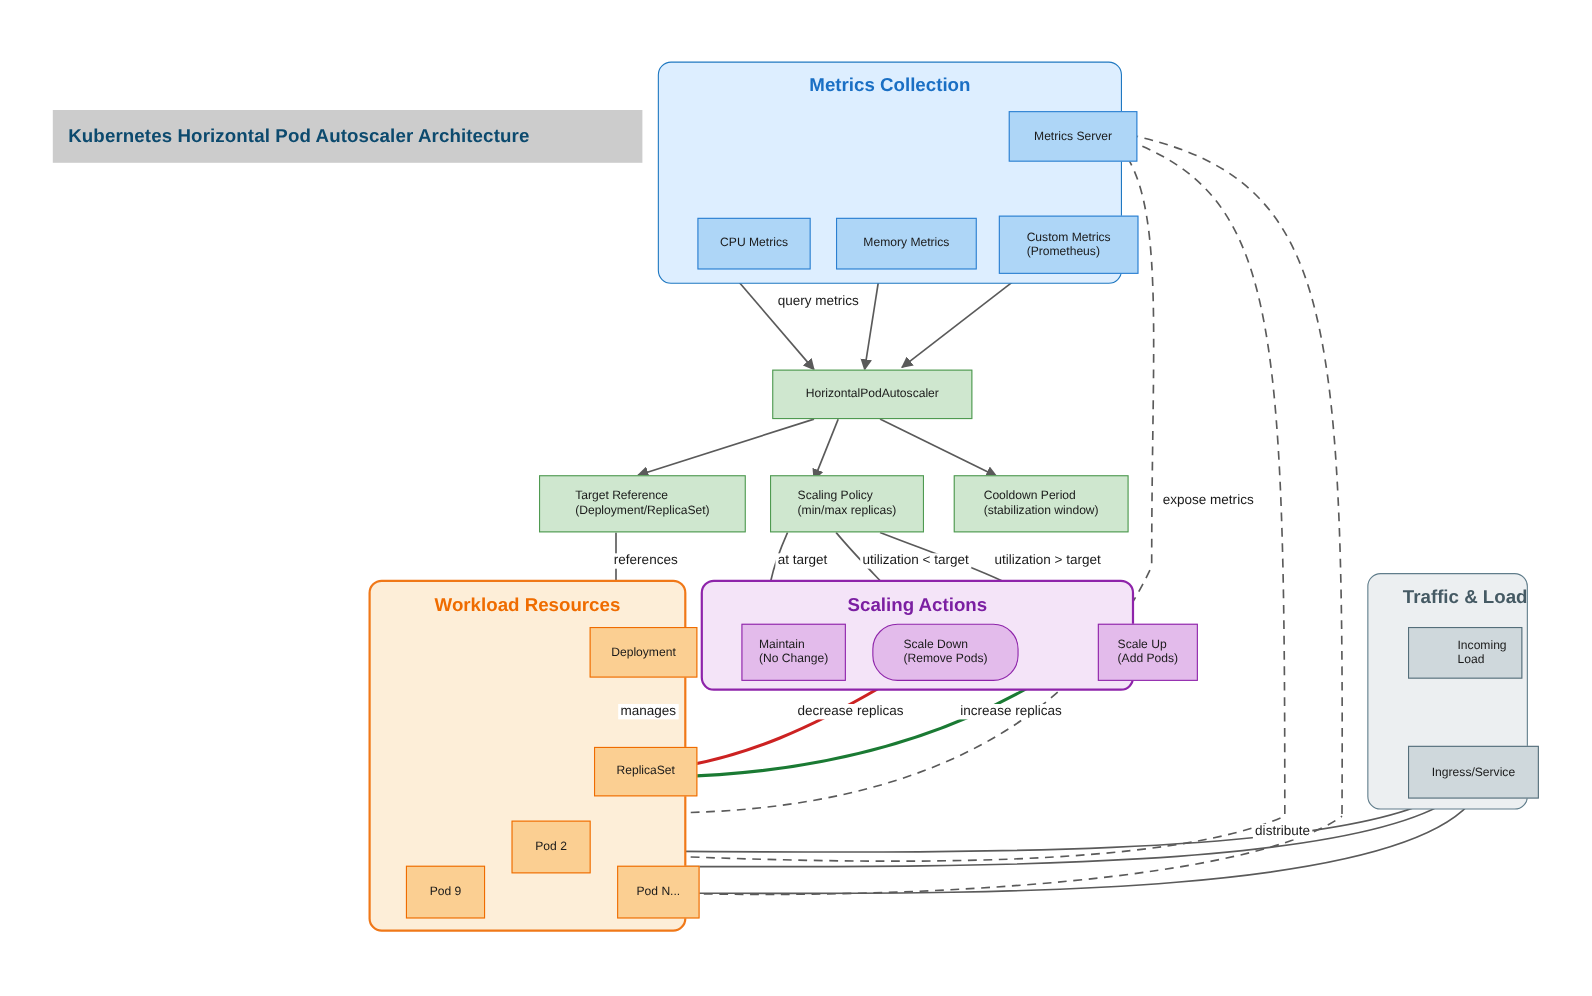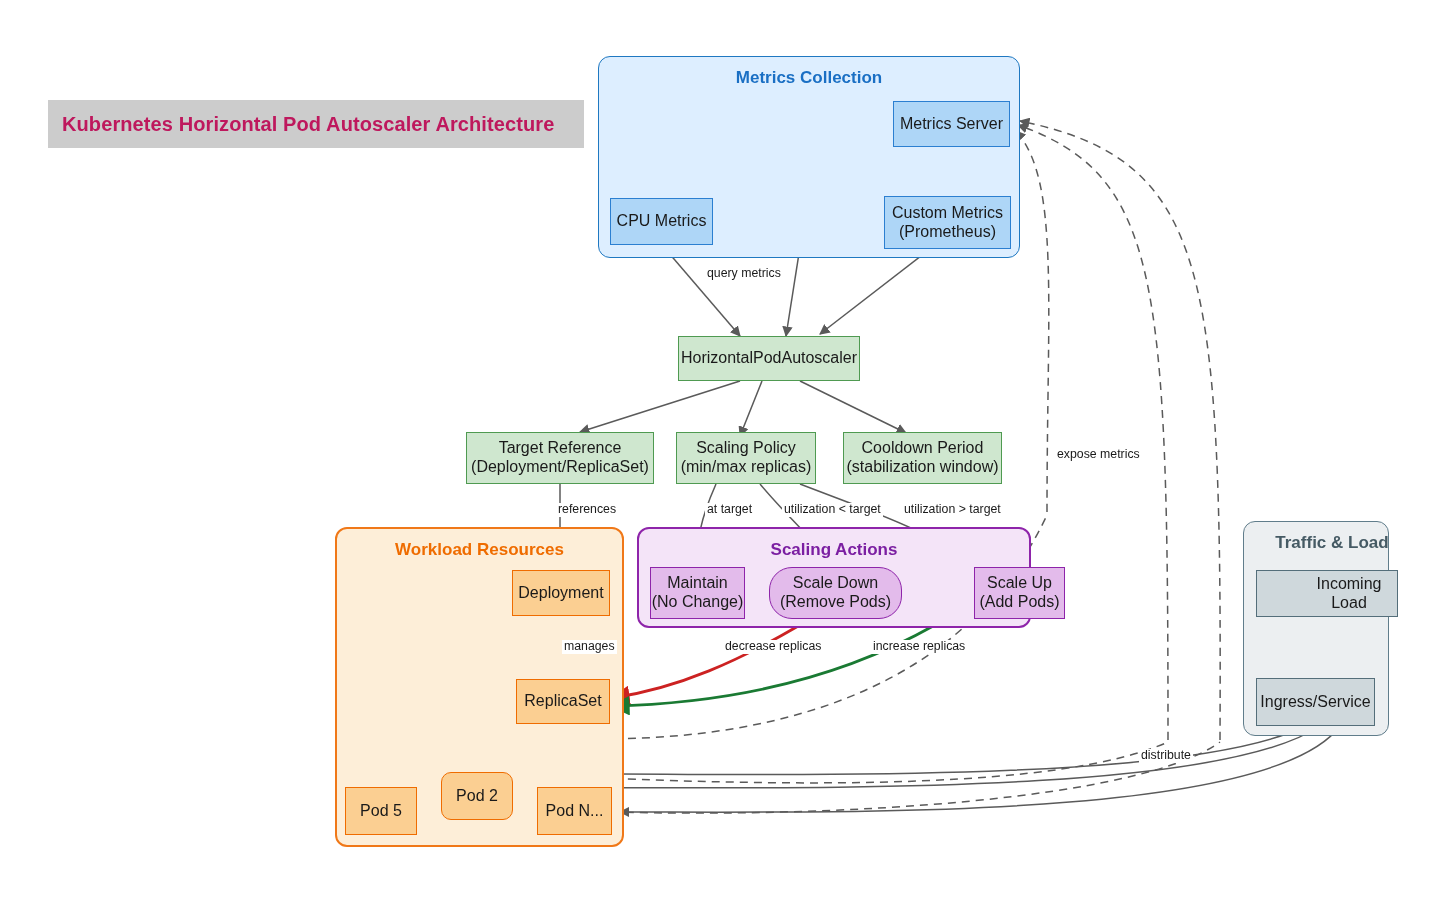--- a/index.html
+++ b/index.html
@@ -28,22 +28,22 @@
     position: absolute;
     left: 48px;
     top: 100px;
     width: 536px;
     height: 48px;
     background: #cccccc;
     display: flex;
     align-items: center;
     padding-left: 14px;
     box-sizing: border-box;
-    color: #be185d;
-    font-size: 20px;
+    color: #0c4a6e;
+    font-size: 17px;
     font-weight: bold;
     letter-spacing: 0.1px;
   }
   
   .cluster {
     position: absolute;
     border-radius: 12px;
     border-width: 1.6px;
     border-style: solid;
     box-sizing: border-box;
@@ -67,27 +67,27 @@
   .c-scaling  .cluster-title { color:#7b1fa2; }
   .c-traffic  { background:#eceff1; border-color:#607d8b; }
   .c-traffic  .cluster-title { color:#455a64;margin-left:16px; }
   
   .node {
     position: absolute;
     box-sizing: border-box;
     display: flex;
     align-items: center;
     justify-content: center;
-    text-align: center;
-    font-size: 16px;
+    font-size: 11px;
     color: #1a1a1a;
     line-height: 1.18;
     border-width: 1.6px;
     border-style: solid;
     white-space: pre-line;
+    margin-left: 24px;
   }
   .n-blue   { background:#aed6f7; border-color:#2b7fd1; }
   .n-green  { background:#cfe7cf; border-color:#4f9a51; }
   .n-orange { background:#fbcf92; border-color:#ef6c00; }
   .n-purple { background:#e3bbeb; border-color:#8e24aa; }
   .n-gray   { background:#cfd8dc; border-color:#546e7a; }
   
   .elabel {
     position: absolute;
     font-size: 12.3px;
@@ -179,45 +179,46 @@
   <div class="cluster c-scaling" style="left:637px; top:527px; width:394px; height:101px;">
     <div class="cluster-title">Scaling Actions</div>
   </div>
 
   <div class="cluster c-traffic" style="left:1243px; top:521px; width:146px; height:215px;">
     <div class="cluster-title">Traffic &amp; Load</div>
   </div>
 
   <div class="node n-blue" style="left:893px; top:101px; width:117px; height:46px;">Metrics Server</div>
   <div class="node n-blue" style="left:610px; top:198px; width:103px; height:47px;">CPU Metrics</div>
+  <div class="node n-blue" style="left:736px; top:198px; width:128px; height:47px;">Memory Metrics</div>
   <div class="node n-blue" style="left:884px; top:196px; width:127px; height:53px;">Custom Metrics
 (Prometheus)</div>
 
   <div class="node n-green" style="left:678px; top:336px; width:182px; height:45px;">HorizontalPodAutoscaler</div>
   <div class="node n-green" style="left:466px; top:432px; width:188px; height:52px;">Target Reference
 (Deployment/ReplicaSet)</div>
   <div class="node n-green" style="left:676px; top:432px; width:140px; height:52px;">Scaling Policy
 (min/max replicas)</div>
   <div class="node n-green" style="left:843px; top:432px; width:159px; height:52px;">Cooldown Period
 (stabilization window)</div>
 
   <div class="node n-orange" style="left:512px; top:570px; width:98px; height:46px;">Deployment</div>
   <div class="node n-orange" style="left:516px; top:679px; width:94px; height:45px;">ReplicaSet</div>
-  <div class="node n-orange" style="left:345px; top:787px; width:72px; height:48px;">Pod 5</div>
-  <div class="node n-orange" style="left:441px; top:772px; width:72px; height:48px;border-radius:10px;">Pod 2</div>
+  <div class="node n-orange" style="left:345px; top:787px; width:72px; height:48px;">Pod 9</div>
+  <div class="node n-orange" style="left:441px; top:746px; width:72px; height:48px;">Pod 2</div>
   <div class="node n-orange" style="left:537px; top:787px; width:75px; height:48px;">Pod N...</div>
 
   <div class="node n-purple" style="left:650px; top:567px; width:95px; height:52px;">Maintain
 (No Change)</div>
   <div class="node n-purple" style="left:769px; top:567px; width:133px; height:52px;border-radius:23px;">Scale Down
 (Remove Pods)</div>
   <div class="node n-purple" style="left:974px; top:567px; width:91px; height:52px;">Scale Up
 (Add Pods)</div>
 
-  <div class="node n-gray" style="left:1256px; top:570px; width:142px; height:47px;padding-left:44px;">Incoming Load</div>
+  <div class="node n-gray" style="left:1256px; top:570px; width:104px; height:47px;padding-left:44px;">Incoming Load</div>
   <div class="node n-gray" style="left:1256px; top:678px; width:119px; height:48px;">Ingress/Service</div>
 
   <div class="elabel" style="left:705px; top:267px;">query metrics</div>
   <div class="elabel" style="left:556px; top:503px;">references</div>
   <div class="elabel" style="left:705px; top:503px;">at target</div>
   <div class="elabel" style="left:782px; top:503px;">utilization &lt; target</div>
   <div class="elabel" style="left:902px; top:503px;">utilization &gt; target</div>
   <div class="elabel" style="left:562px; top:640px;">manages</div>
   <div class="elabel" style="left:723px; top:640px;">decrease replicas</div>
   <div class="elabel" style="left:871px; top:640px;">increase replicas</div>

